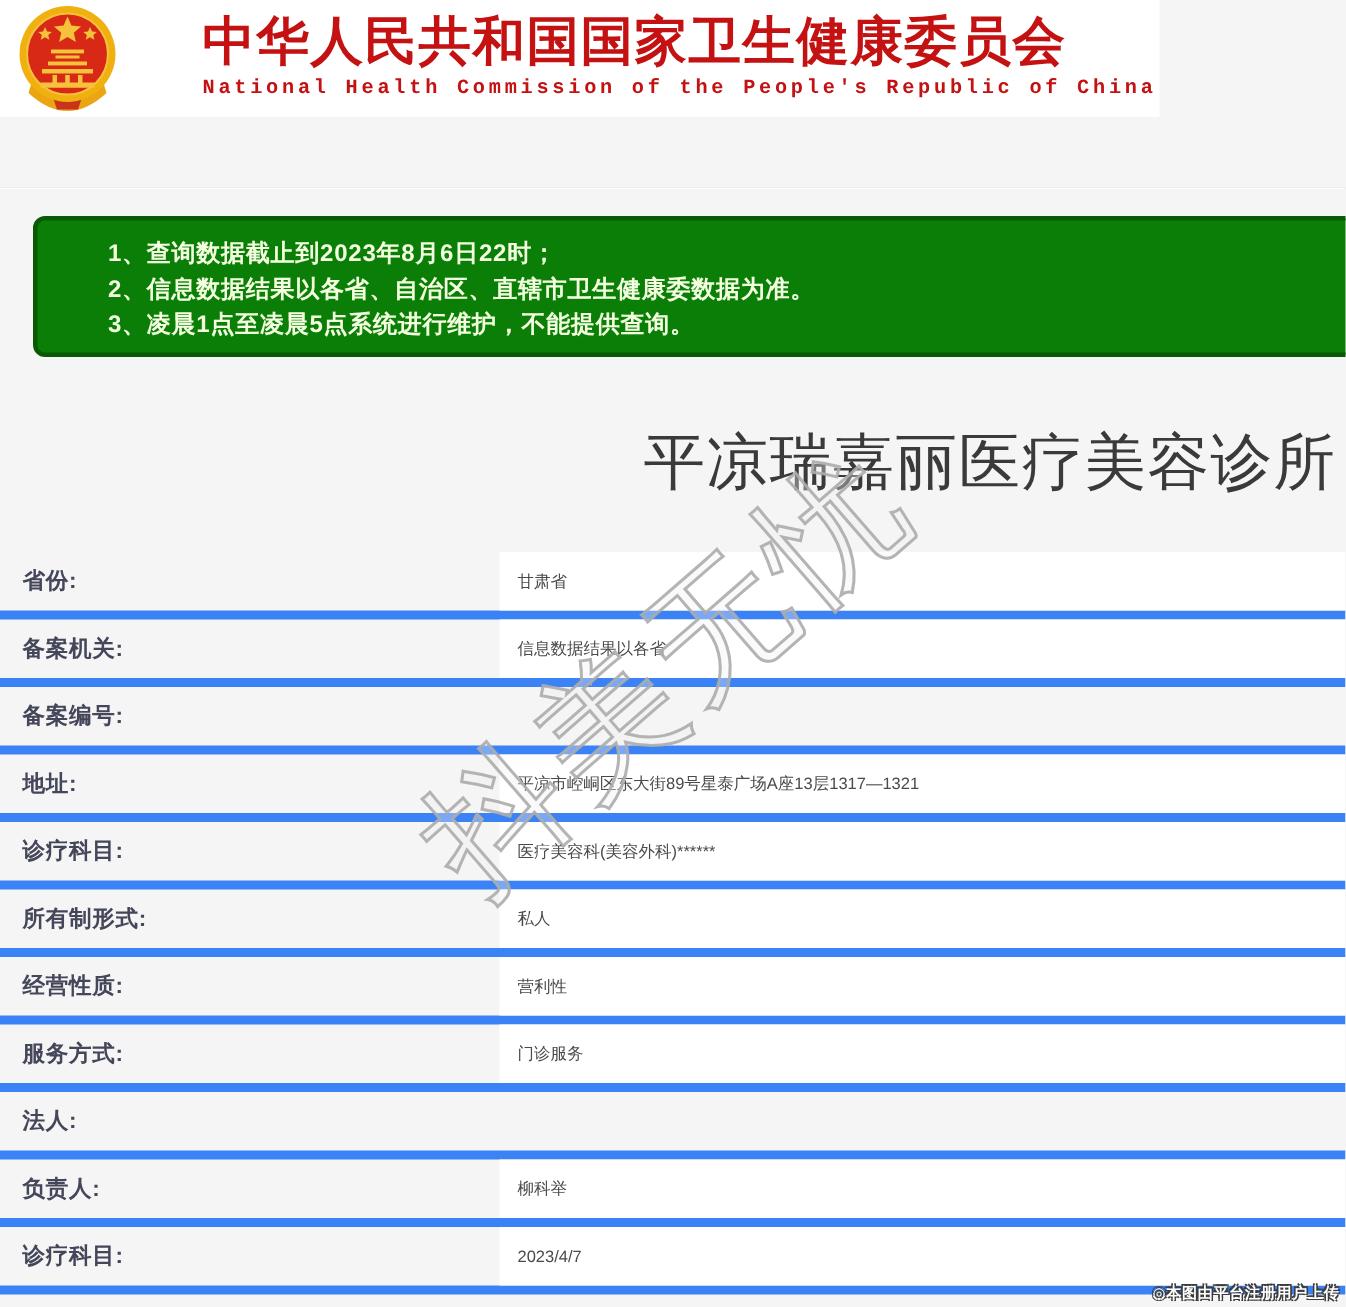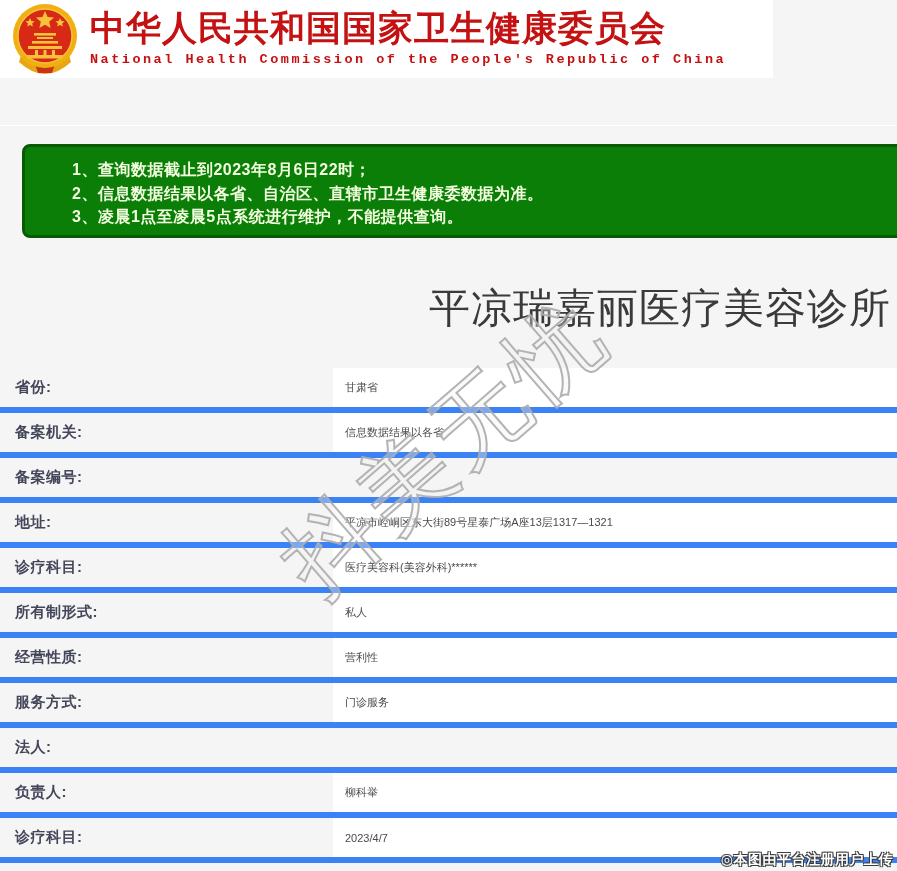--- a/index.html
+++ b/index.html
@@ -9,21 +9,21 @@
     background:#f5f5f5;
     overflow:hidden;
     font-family:"Liberation Sans","DejaVu Sans",sans-serif;
   }
 
   
   .header {
     position:absolute; left:0; top:0;
     width:773px; height:78px;
     background:#ffffff;
-    display:flex; align-items:flex-start;
+    display:flex; align-items:flex-start;gap:45px;
   }
   .logo-wrap { width:74px; height:74px; margin:2px 0 0 8px; flex:0 0 auto; }
   .head-titles { margin-left:8px; padding-top:9px; }
   .title-cn {
     color:#c41111; font-size:35px; font-weight:bold;
     letter-spacing:1px; line-height:38px; white-space:nowrap;
   }
   .title-en {
     color:#c41111; font-size:13.5px; font-weight:bold;
     letter-spacing:2.5px; margin-top:5px; white-space:nowrap;font-family:Liberation Mono, monospace;
@@ -81,21 +81,21 @@
     position:absolute; left:445px; top:448px; z-index:6;
     transform:translate(-50%,-50%) rotate(-41deg);
     font-size:92px; font-weight:400; letter-spacing:6px;
     white-space:nowrap;
     color:rgba(240,240,240,0.35);
     -webkit-text-stroke:2px rgba(172,172,172,0.9);
     pointer-events:none;
   }
   .photo-caption {
     position:absolute; right:4px; bottom:2px; z-index:7;
-    font-size:14px; font-weight:bold; color:#ffffff;
+    font-size:10px; font-weight:bold; color:#ffffff;
     letter-spacing:0.5px; white-space:nowrap;
     text-shadow:-1px -1px 0 #3c3c3c, 1px -1px 0 #3c3c3c,
                 -1px 1px 0 #3c3c3c, 1px 1px 0 #3c3c3c;
   }
 </style>
 </head>
 <body>
 
 <div class="header">
   <div class="logo-wrap">

